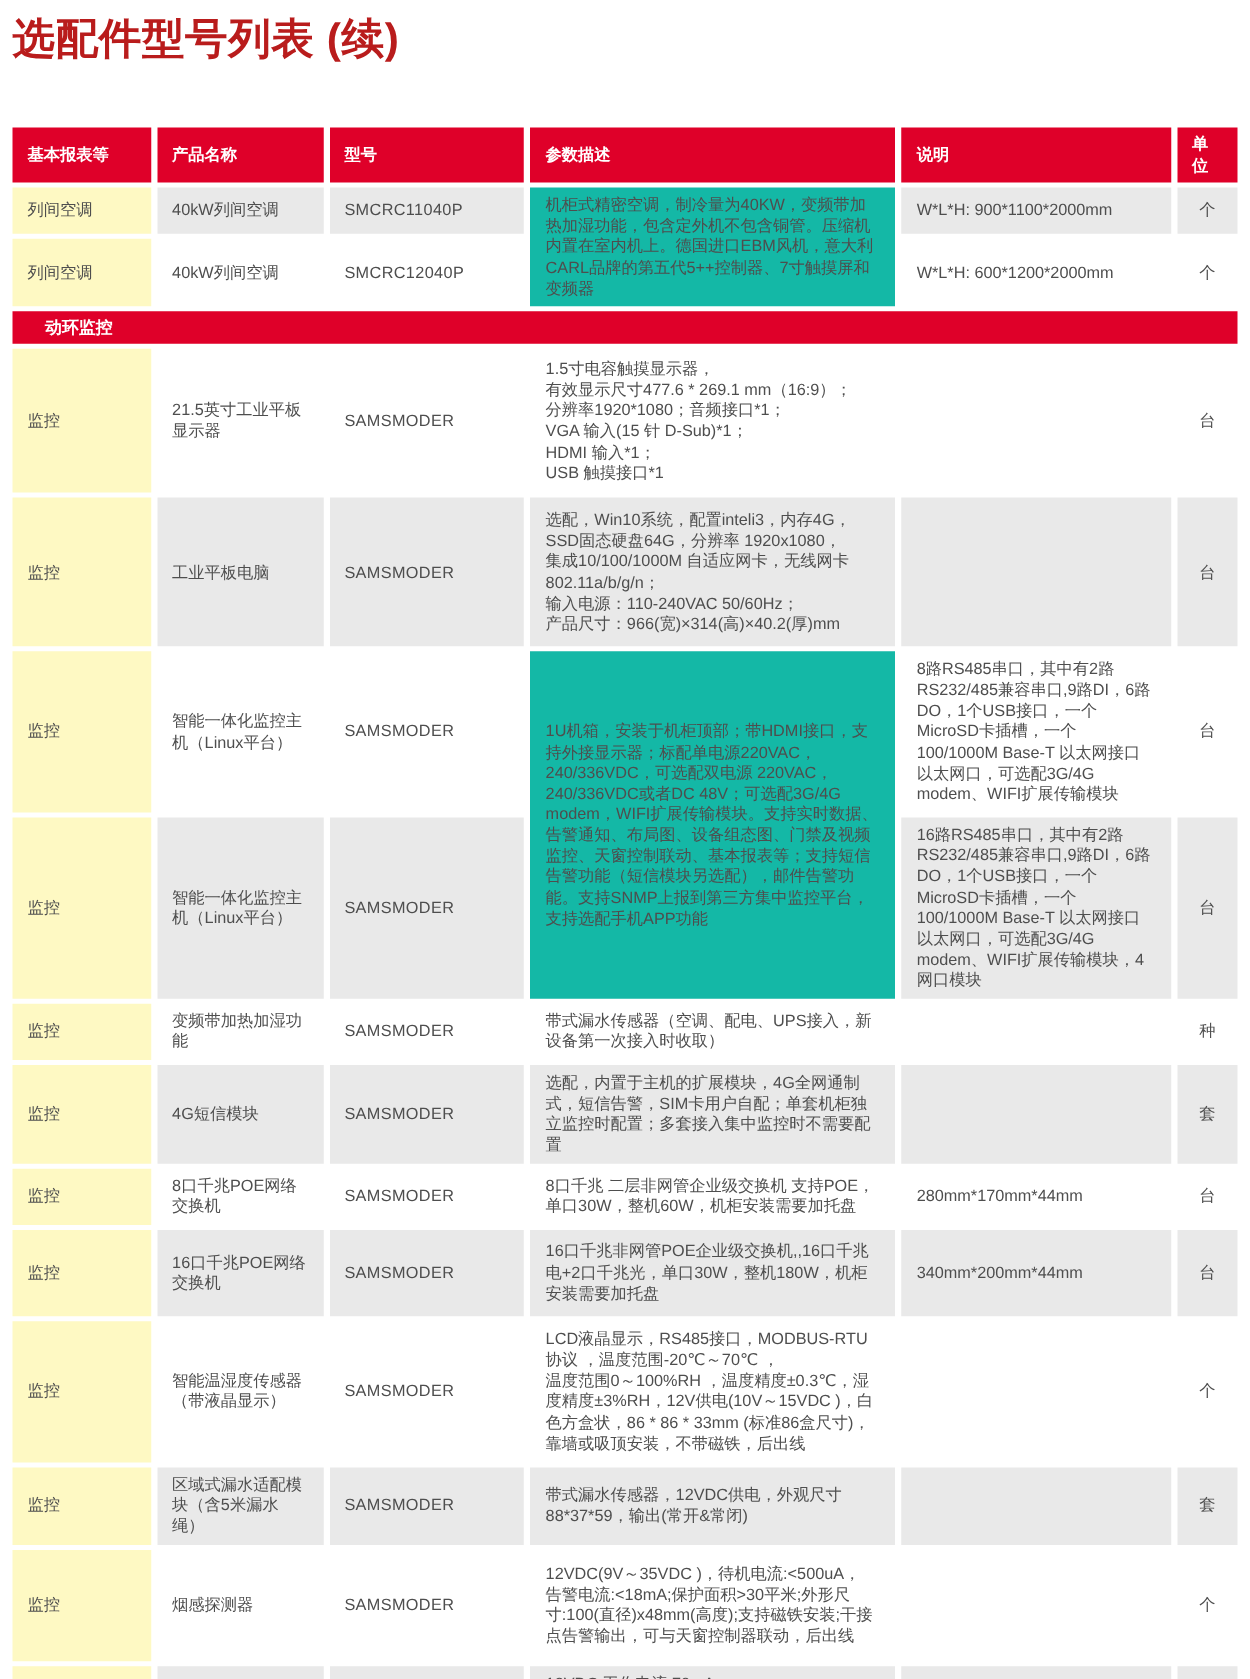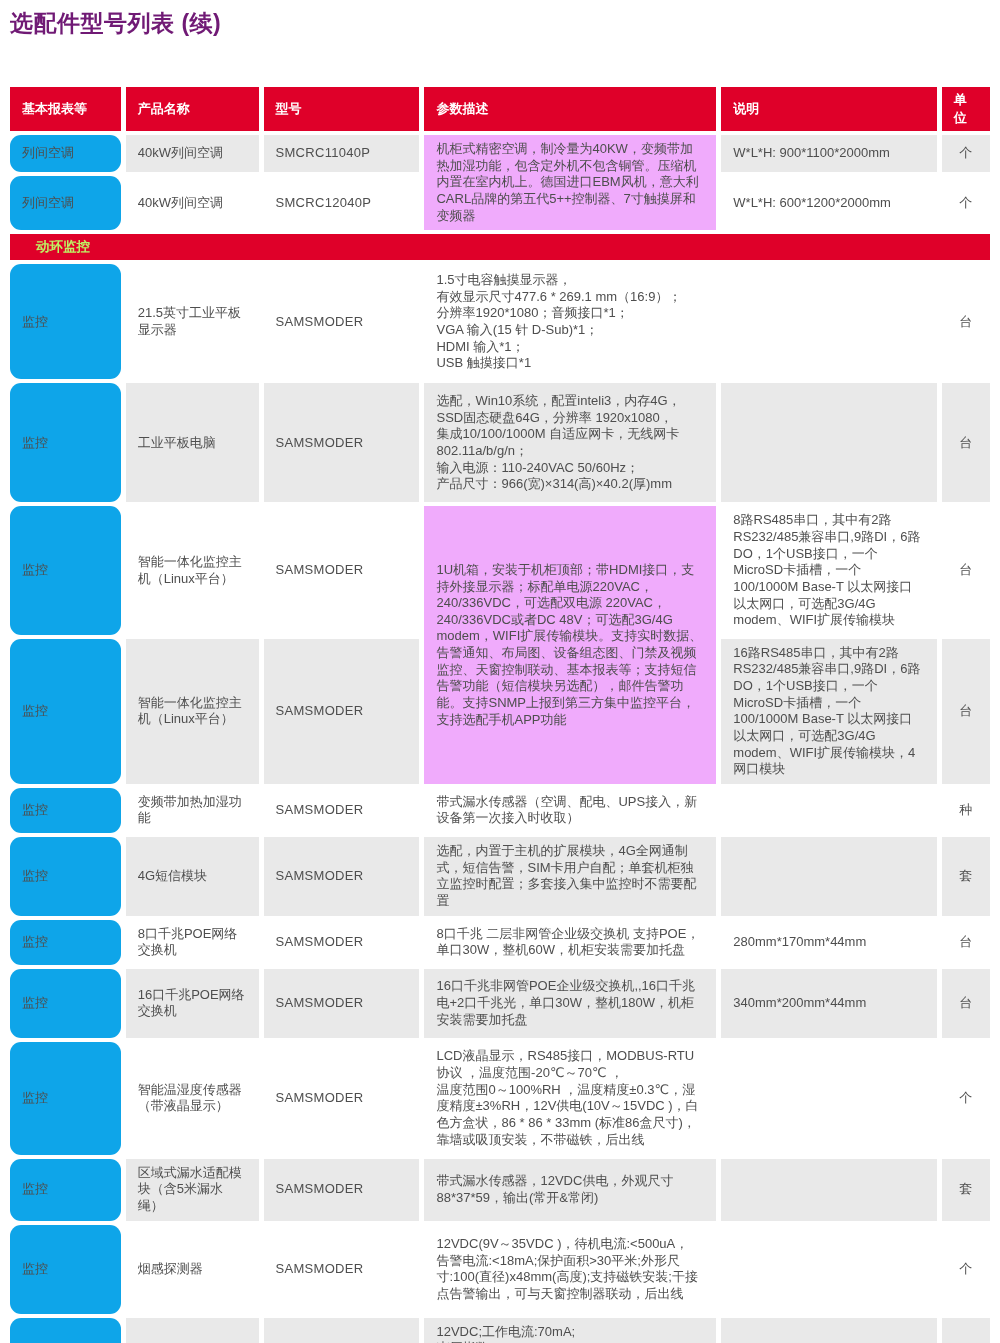--- a/index.html
+++ b/index.html
@@ -4,23 +4,23 @@
 <style>
   html,body{margin:0;padding:0;background:#ffffff;}
   body{
     width:1000px;
     font-family:"Liberation Sans","DejaVu Sans",sans-serif;
     color:#4e4e4e;
     -webkit-font-smoothing:antialiased;
   }
   .page{padding:4px 10px 24px 10px;}
   .page-title{
-    font-size:23px;
+    font-size:34px;
     font-weight:bold;
-    color:#701a75;
+    color:#b91c1c;
     margin:4px 0 12px 0;
     letter-spacing:0.5px;
   }
   table.spec{
     border-collapse:separate;
     border-spacing:5px 4px;
     table-layout:fixed;
     margin-top:44px;
     margin-left:-5px;
     width:990px;
@@ -38,28 +38,28 @@
   }
   table.spec td{
     font-size:13px;
     line-height:1.28;
     padding:6px 12px;
     vertical-align:middle;
     overflow:hidden;
   }
   tr.g td{background:#e9e9e9;}
   tr.w td{background:#ffffff;}
-  table.spec tr td.c1{background:#0ea5e9;border-radius:11px;}
+  table.spec tr td.c1{background:#fef9c3;}
   table.spec td.c4{white-space:pre-line;}
   table.spec td.c6{text-align:center;padding:6px 4px;}
   table.spec td.c3{letter-spacing:0.3px;}
-  table.spec td.merged{background:#f0abfc;}
+  table.spec td.merged{background:#14b8a6;}
   tr.section-row td{
     background:#df0029;
-    color:#bef264;
+    color:#ffffff;
     font-weight:bold;
     font-size:13.5px;
     padding:4px 12px 5px 26px;
   }
 </style>
 </head>
 <body>
 
 <div class="page">
   <h1 class="page-title">选配件型号列表 (续)</h1>

